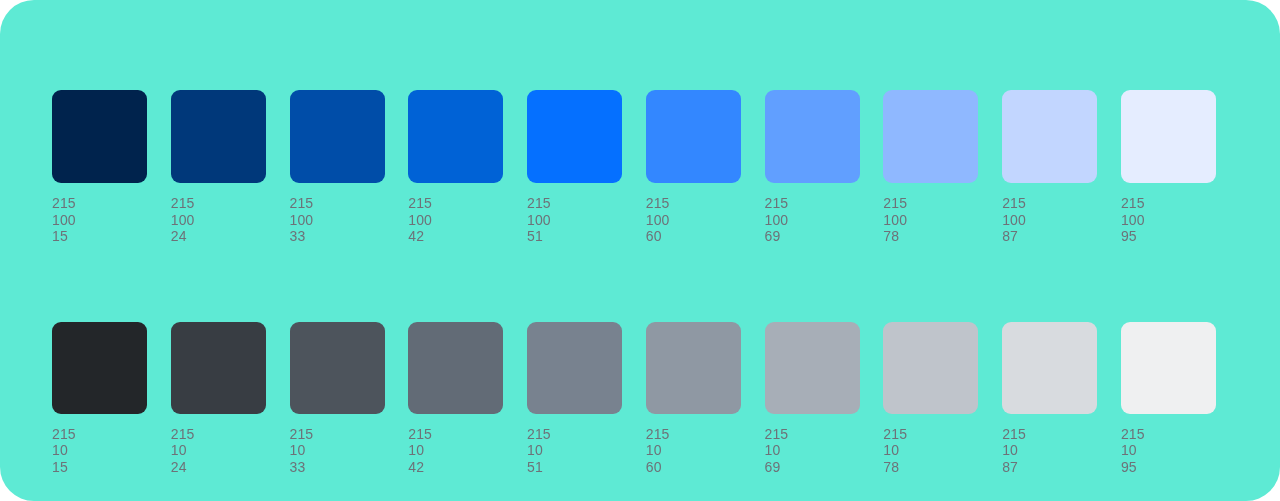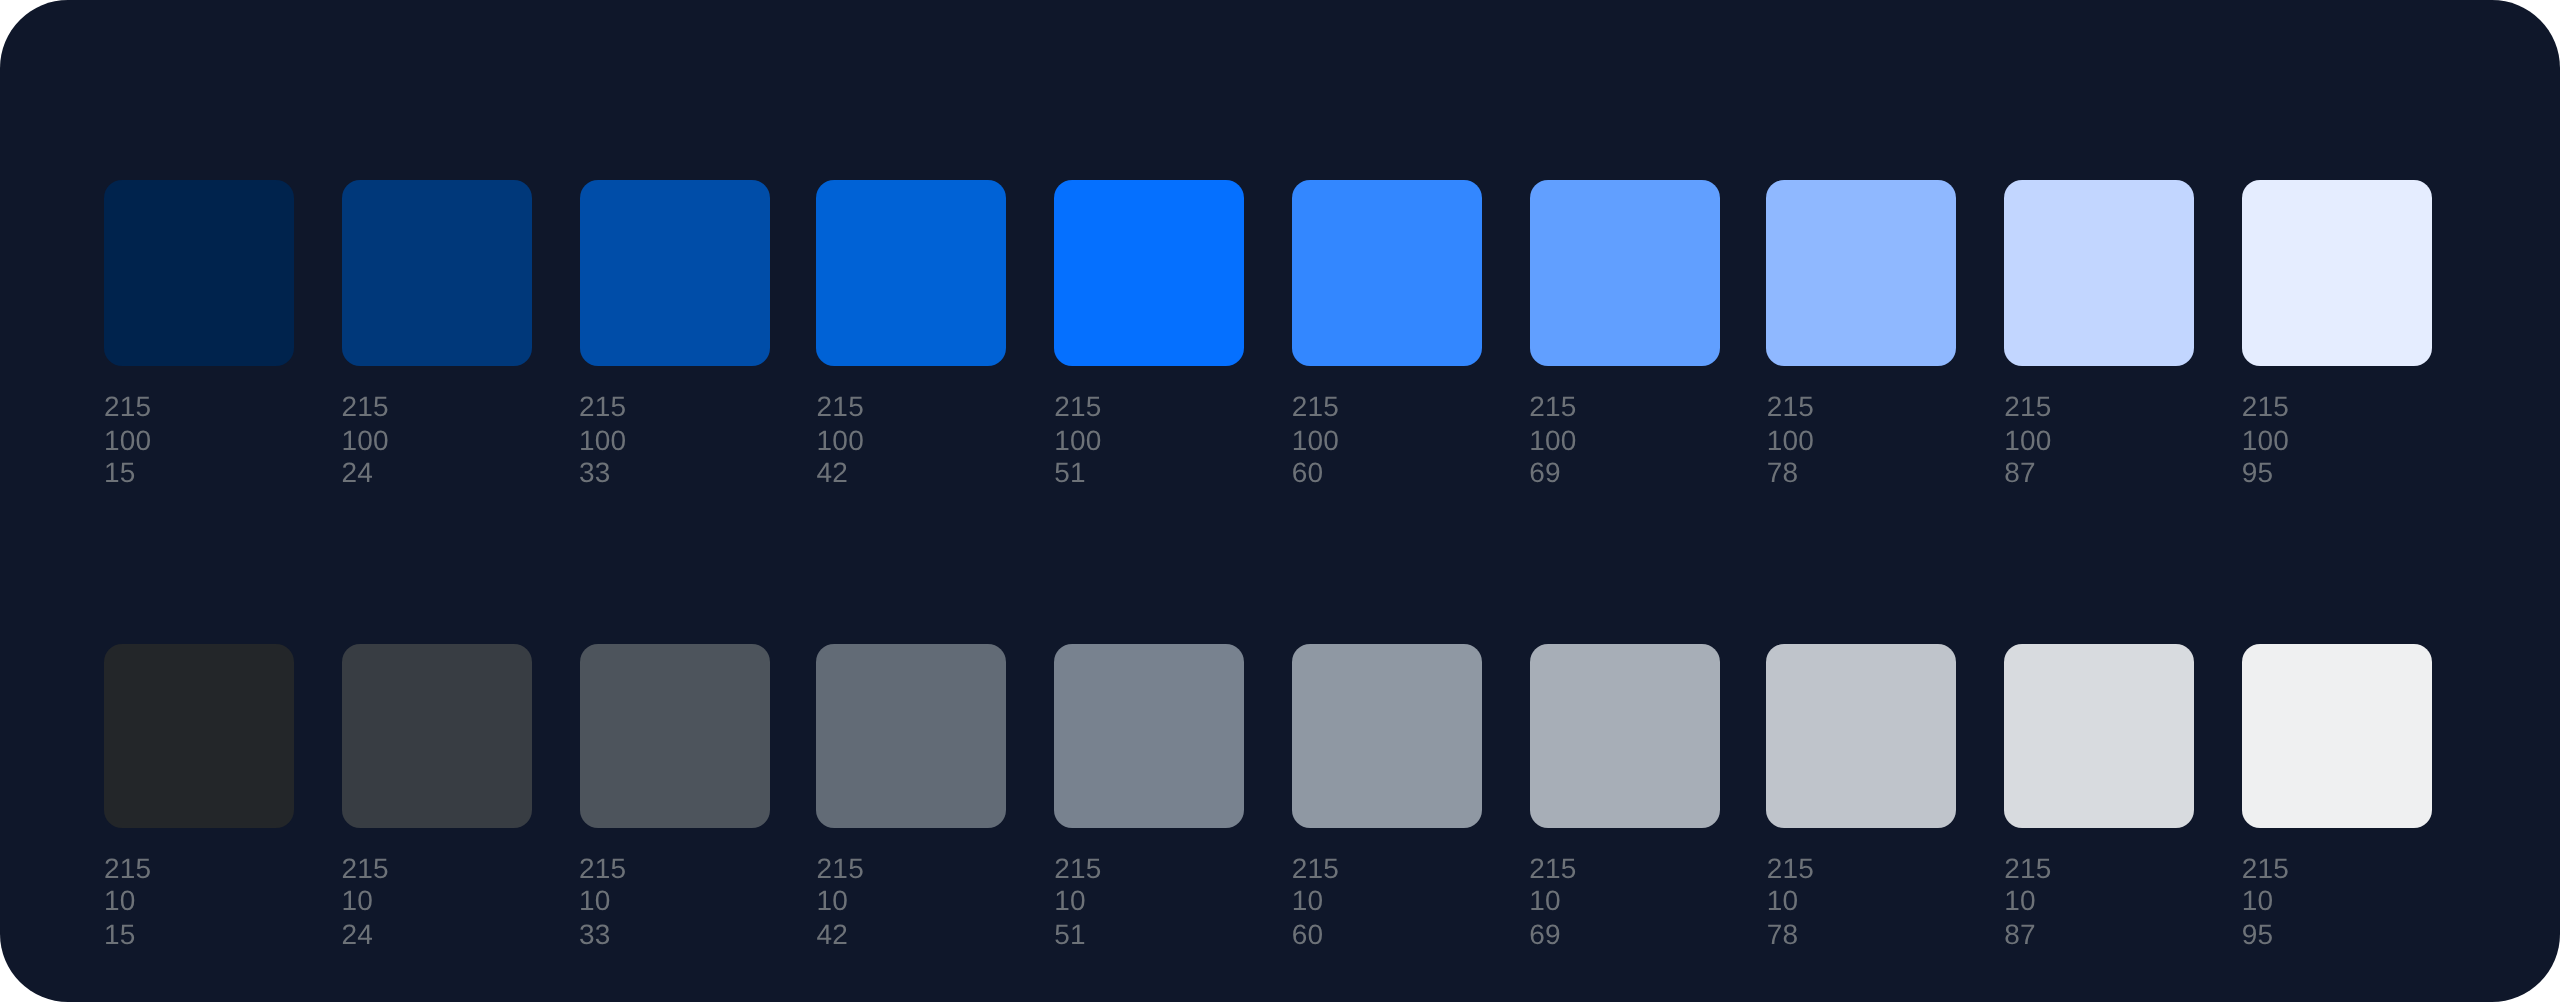--- a/index.html
+++ b/index.html
@@ -56,21 +56,21 @@
     line-height: 16.6px;
     letter-spacing: 0.1px;
   }
   .swatch-label span {
     display: block;
   }
 </style>
 </head>
 <body>
 
-<div id="palette-page" style="background-color: #0f172a; border-radius: 34px;">
+<div id="palette-page" style="background-color: #5eead4; border-radius: 34px;">
   <div class="rows">
 
     <div class="swatch-row row-1">
       <div class="swatch-cell">
         <div class="swatch-chip" style="background-color: rgb(0, 35, 77);"></div>
         <div class="swatch-label" style="color: rgb(109, 114, 120);">
           <span>215</span>
           <span>100</span>
           <span>15</span>
         </div>

